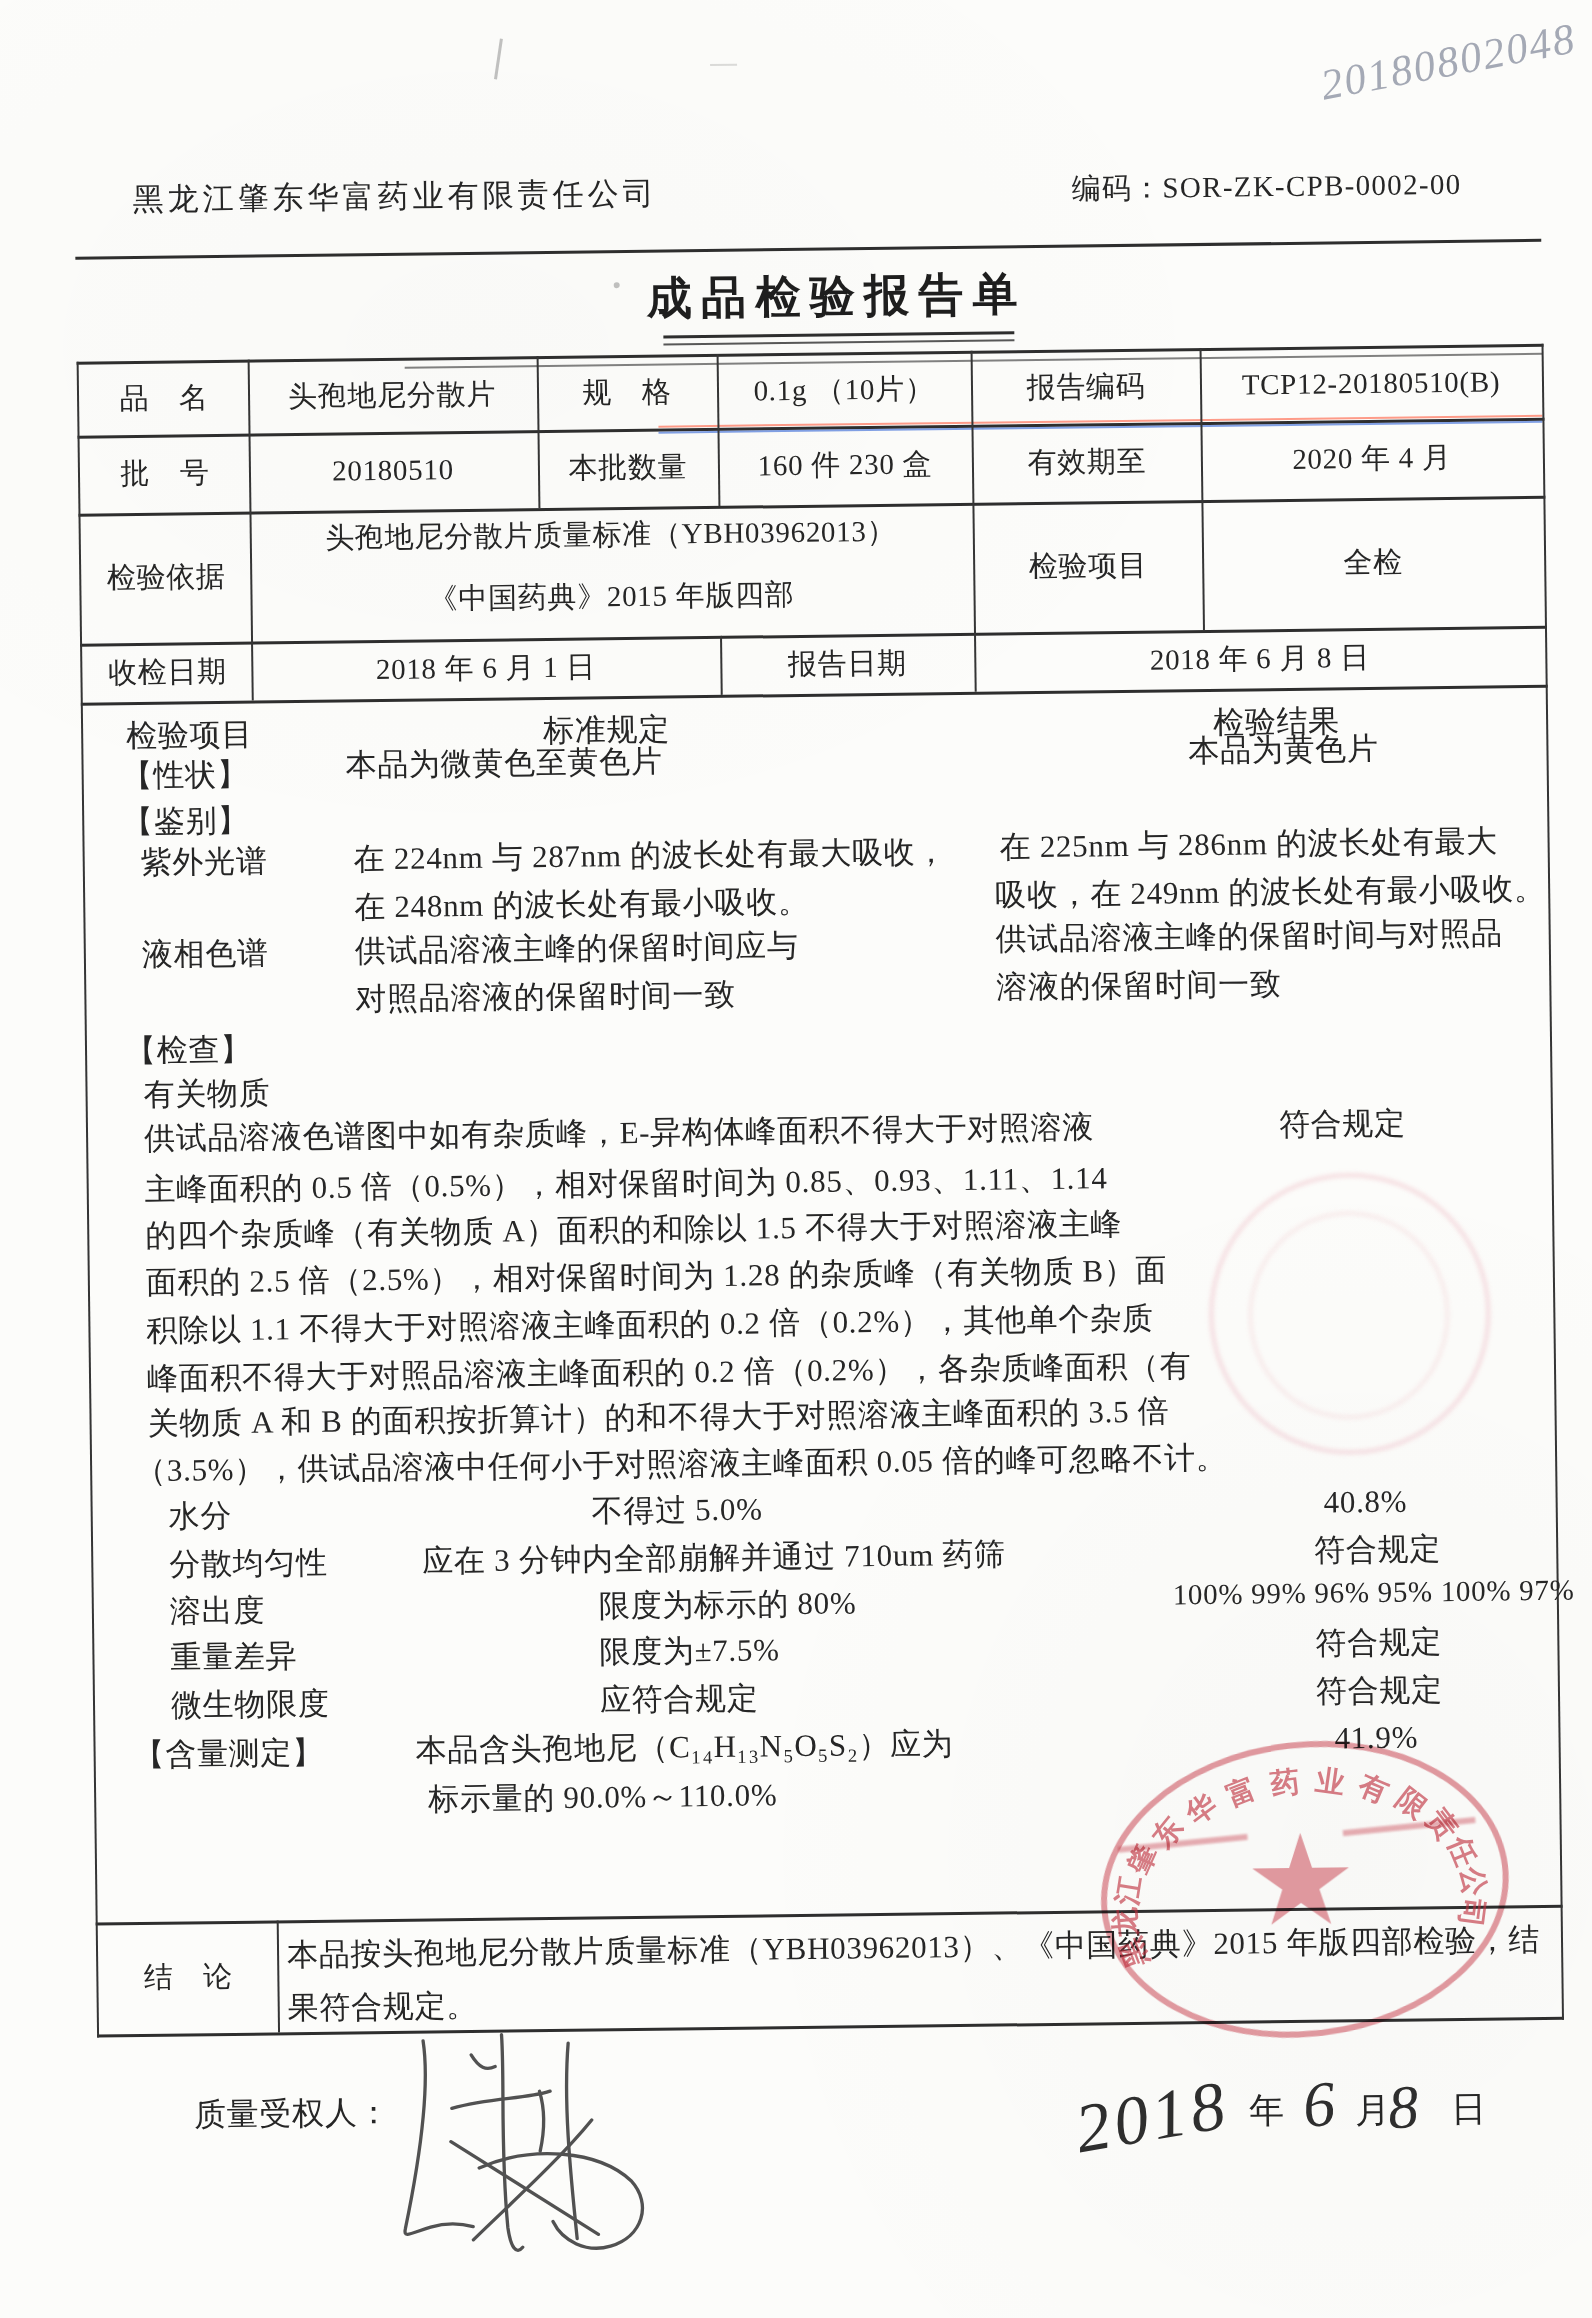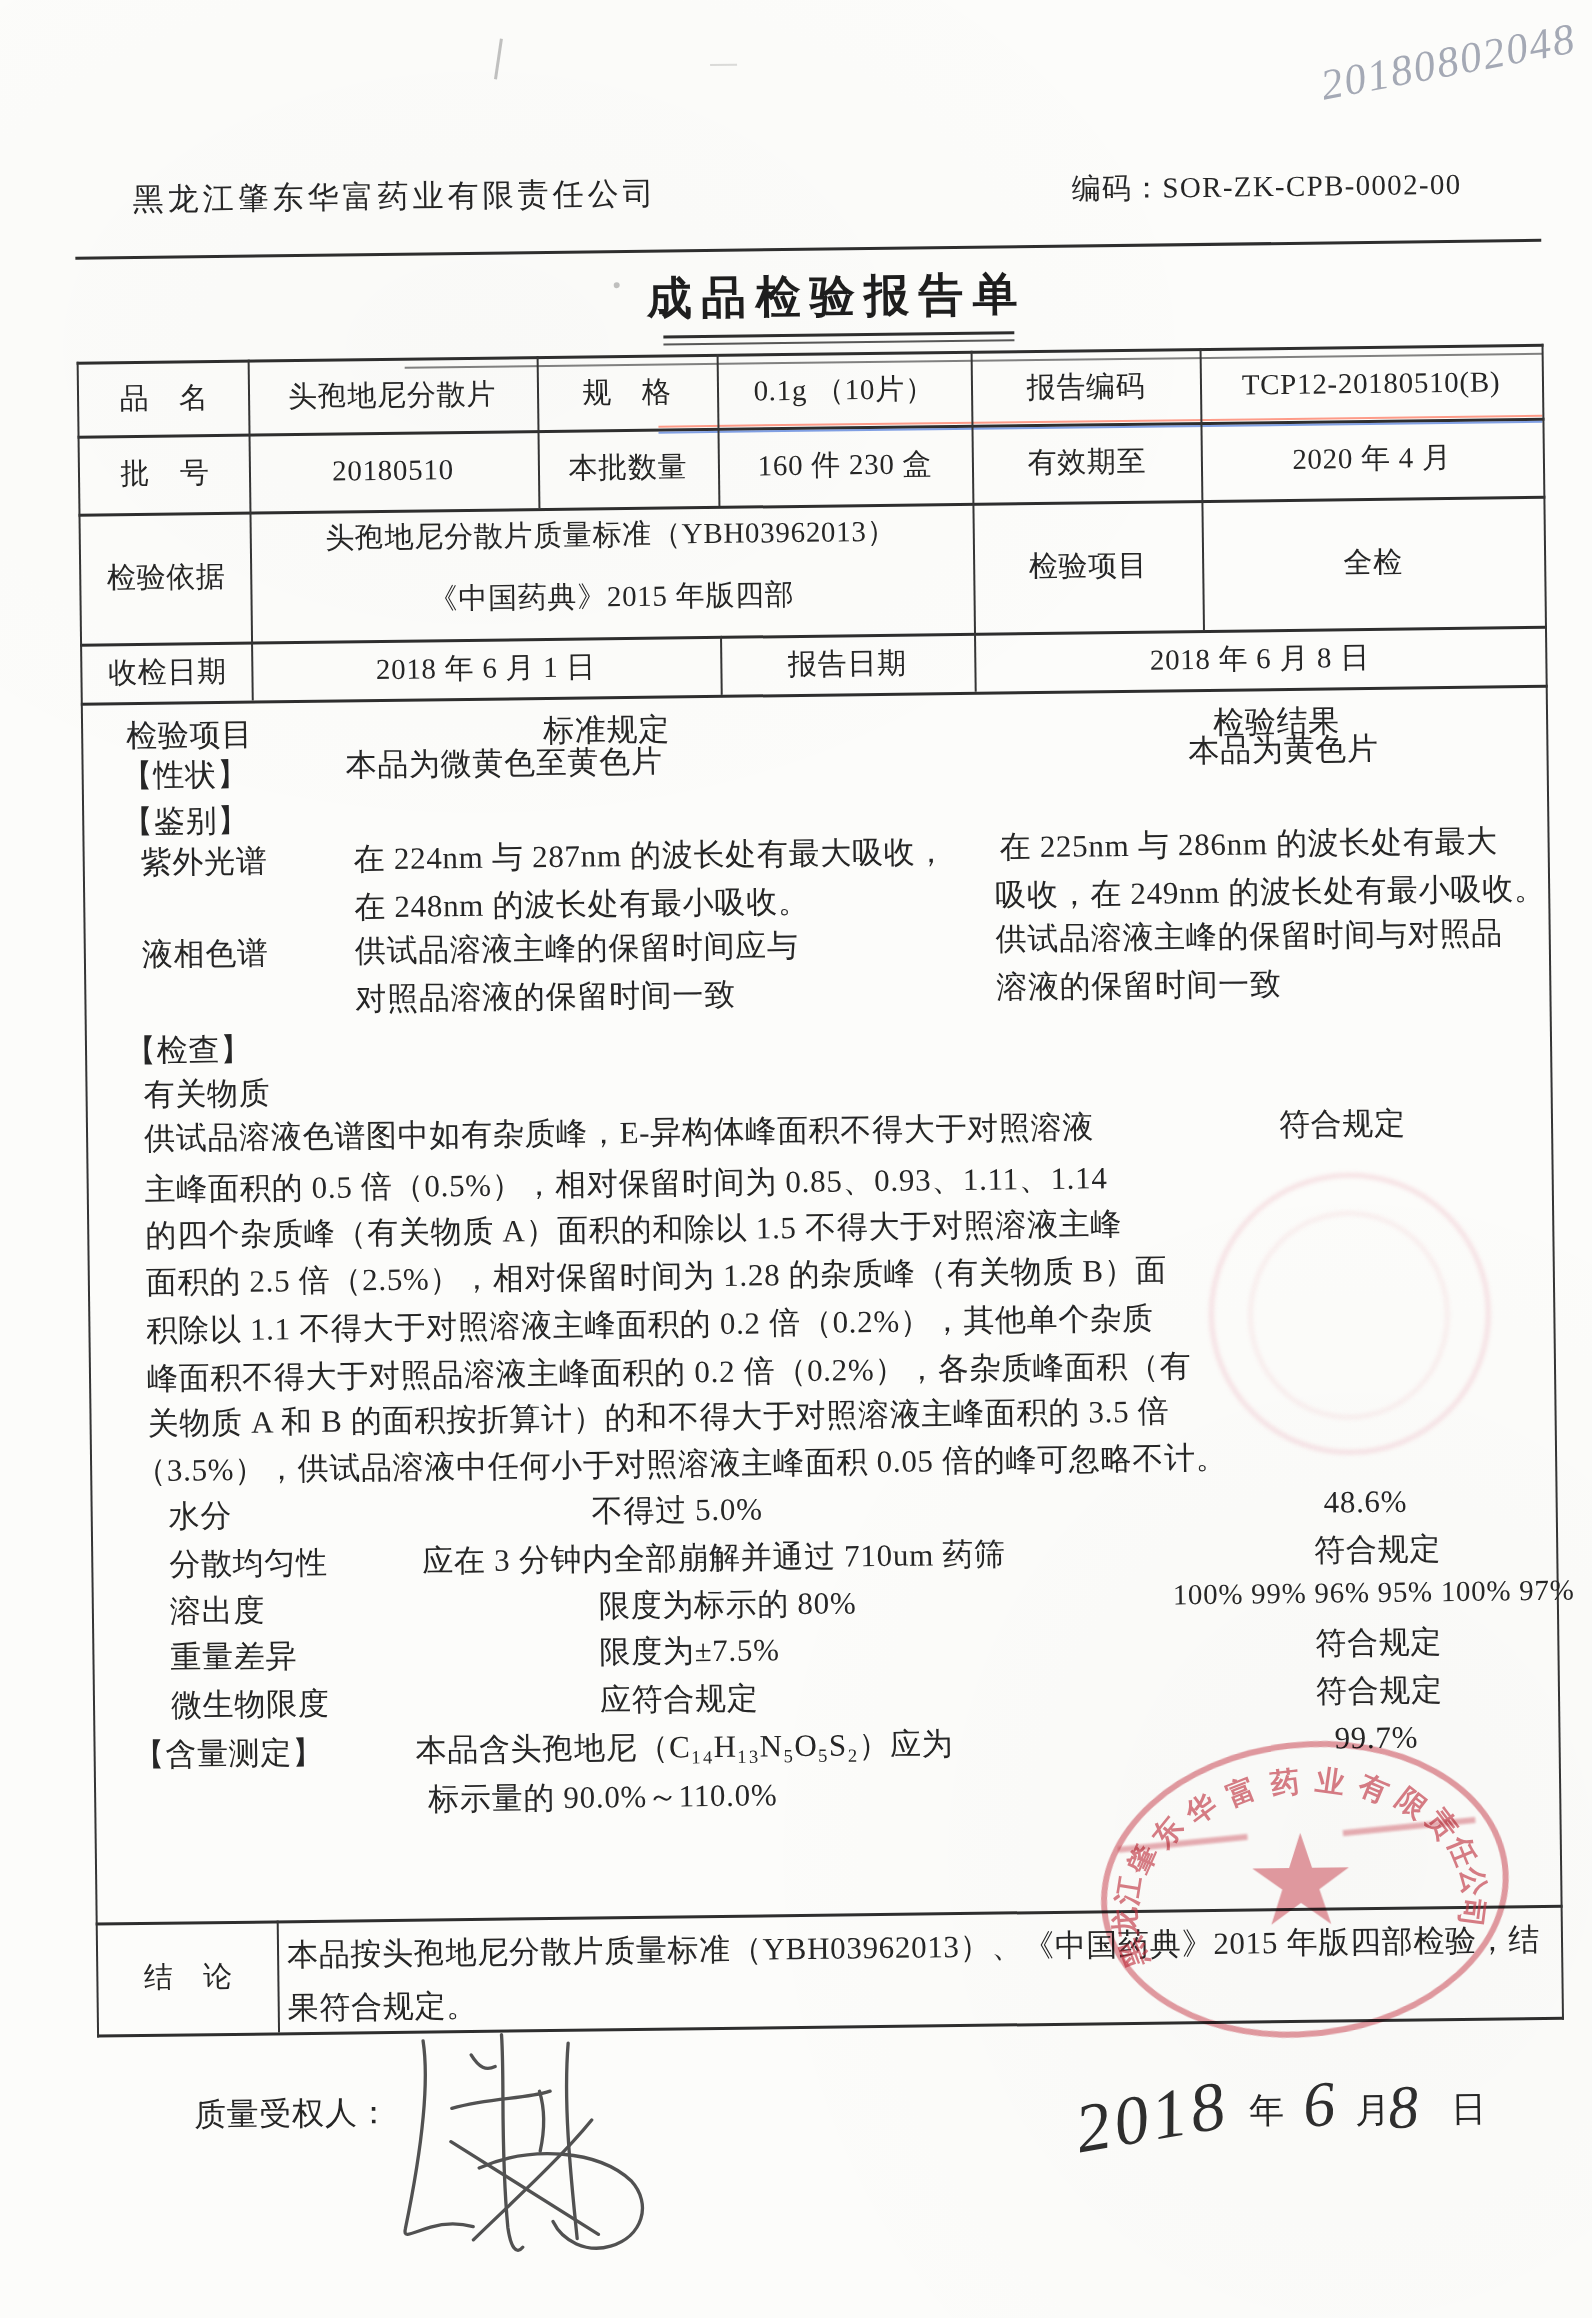--- a/index.html
+++ b/index.html
@@ -135,41 +135,41 @@
   <div class="t" style="left:143px;top:1164px;">主峰面积的 0.5 倍（0.5%），相对保留时间为 0.85、0.93、1.11、1.14</div>
   <div class="t" style="left:143px;top:1210px;">的四个杂质峰（有关物质 A）面积的和除以 1.5 不得大于对照溶液主峰</div>
   <div class="t" style="left:143px;top:1257px;">面积的 2.5 倍（2.5%），相对保留时间为 1.28 的杂质峰（有关物质 B）面</div>
   <div class="t" style="left:143px;top:1305px;">积除以 1.1 不得大于对照溶液主峰面积的 0.2 倍（0.2%），其他单个杂质</div>
   <div class="t" style="left:143px;top:1353px;">峰面积不得大于对照品溶液主峰面积的 0.2 倍（0.2%），各杂质峰面积（有</div>
   <div class="t" style="left:143px;top:1398px;">关物质 A 和 B 的面积按折算计）的和不得大于对照溶液主峰面积的 3.5 倍</div>
   <div class="t" style="left:130px;top:1445px;">（3.5%），供试品溶液中任何小于对照溶液主峰面积 0.05 倍的峰可忽略不计。</div>
 
   <div class="t" style="left:163px;top:1491px;">水分</div>
   <div class="t" style="left:586px;top:1491px;">不得过 5.0%</div>
-  <div class="t" style="left:1318px;top:1491px;">48.6%</div>
+  <div class="t" style="left:1318px;top:1491px;">40.8%</div>
 
   <div class="t" style="left:163px;top:1539px;">分散均匀性</div>
   <div class="t" style="left:416px;top:1539px;">应在 3 分钟内全部崩解并通过 710um 药筛</div>
   <div class="t" style="left:1308px;top:1539px;">符合规定</div>
 
   <div class="t" style="left:163px;top:1586px;">溶出度</div>
   <div class="t" style="left:592px;top:1586px;">限度为标示的 80%</div>
   <div class="t" style="left:1166px;top:1583px;font-size:29px;">100% 99% 96% 95% 100% 97%</div>
 
   <div class="t" style="left:163px;top:1632px;">重量差异</div>
   <div class="t" style="left:592px;top:1632px;">限度为±7.5%</div>
   <div class="t" style="left:1308px;top:1632px;">符合规定</div>
 
   <div class="t" style="left:163px;top:1680px;">微生物限度</div>
   <div class="t" style="left:592px;top:1680px;">应符合规定</div>
   <div class="t" style="left:1308px;top:1680px;">符合规定</div>
 
   <div class="t" style="left:125px;top:1729px;">【含量测定】</div>
   <div class="t" style="left:407px;top:1728px;">本品含头孢地尼（C₁₄H₁₃N₅O₅S₂）应为</div>
-  <div class="t" style="left:1326px;top:1727px;">99.7%</div>
+  <div class="t" style="left:1326px;top:1727px;">41.9%</div>
   <div class="t" style="left:419px;top:1777px;">标示量的 90.0%～110.0%</div>
 
   <div class="cell" style="left:87px;top:1914px;width:180px;height:112px;">结　论</div>
   <div class="t" style="left:276px;top:1931px;">本品按头孢地尼分散片质量标准（YBH03962013）、《中国药典》2015 年版四部检验，结</div>
   <div class="t" style="left:276px;top:1984px;">果符合规定。</div>
 
   <div class="stamp-ghost" style="left:1206px;top:1180px;width:273px;height:273px;"></div>
   <div class="stamp-ghost" style="left:1245px;top:1218px;width:193px;height:200px;border-color:rgba(228,132,152,.14);"></div>
 
   <div class="stamp-ring" style="left:1090px;top:1748px;width:397px;height:283px;transform:rotate(-6deg);"></div>

